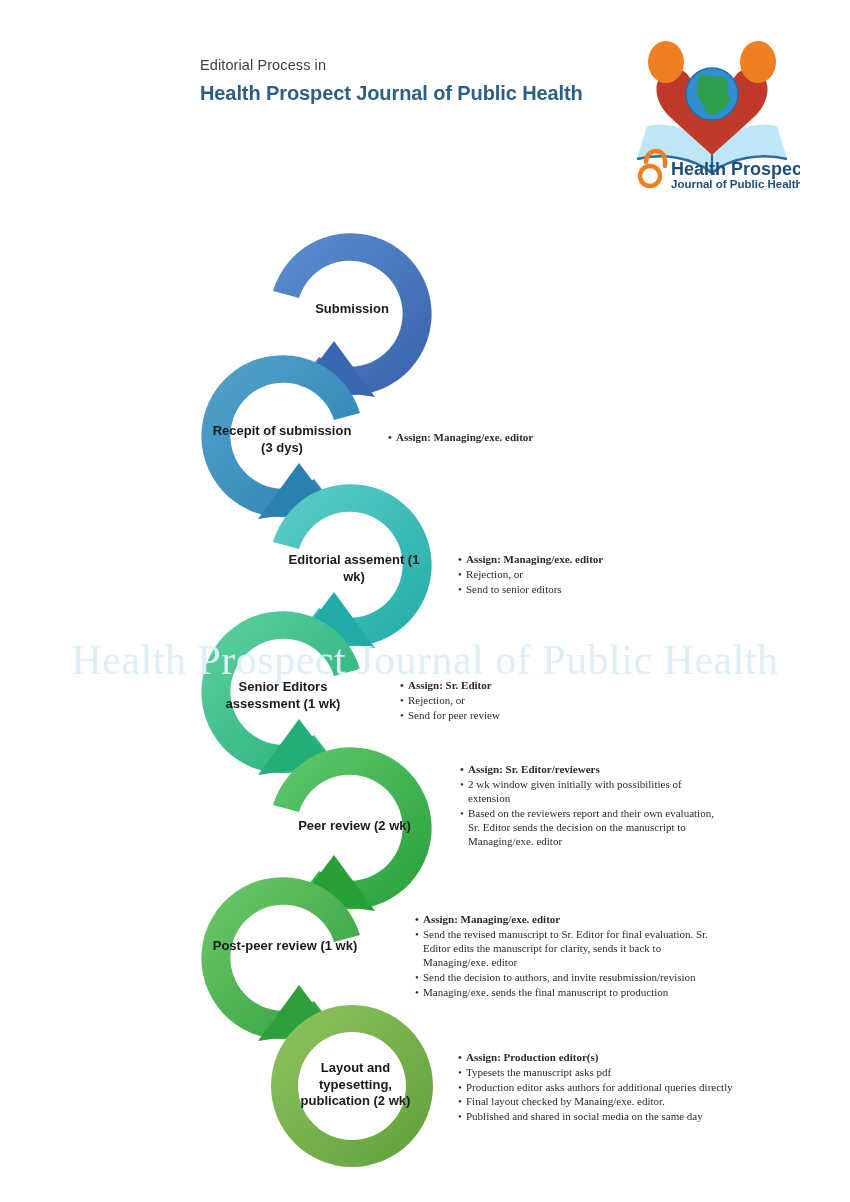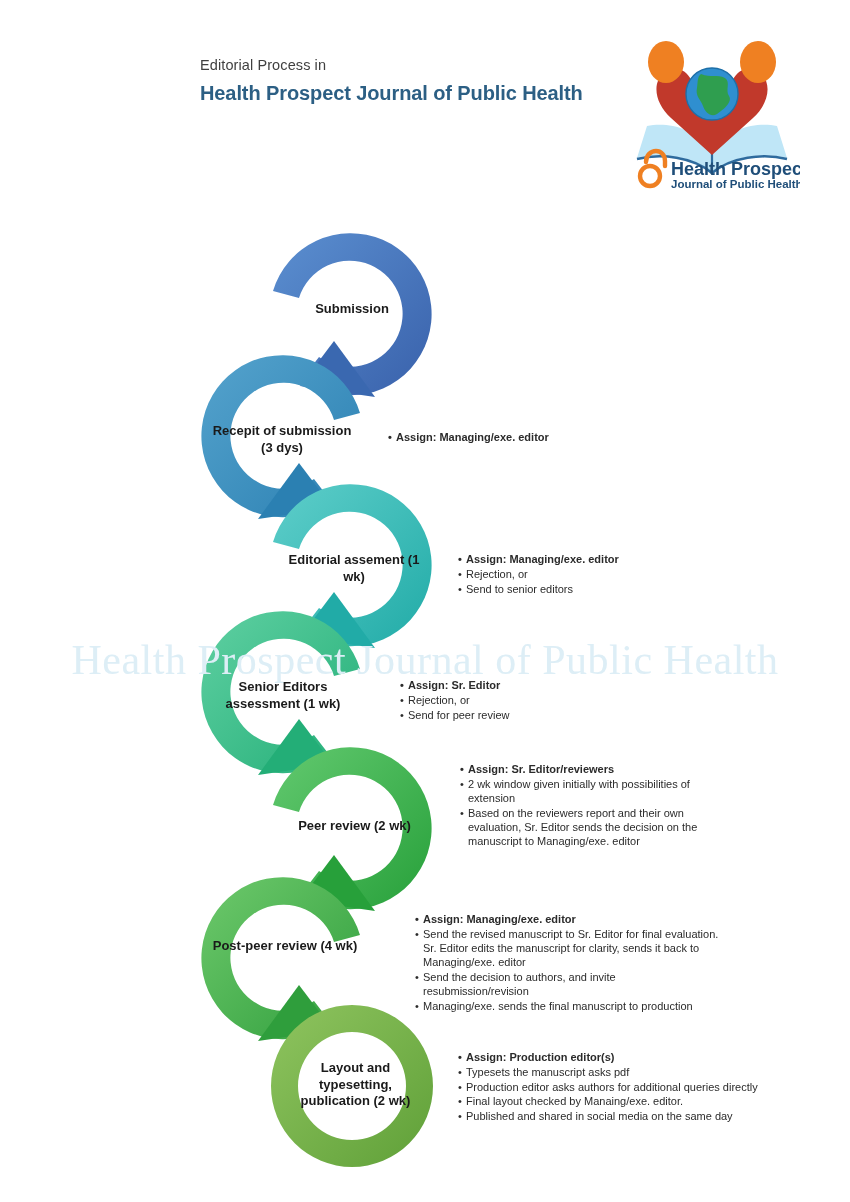--- a/index.html
+++ b/index.html
@@ -41,21 +41,21 @@
     position:absolute;
     font-size:13px;font-weight:bold;color:#1a1a1a;
     text-align:center;line-height:1.28;
     z-index:6;
   }
   .bullets{
     position:absolute;
     font-size:11px;color:#2b2b2b;line-height:1.3;
     z-index:6;
   }
-  .bullets .b{position:relative;padding-left:8px;margin-bottom:.5px;}
+  .bullets .b{position:relative;padding-left:8px;margin-bottom:.5px;font-family:Liberation Serif, serif;}
   .bullets .b:before{content:"\2022";position:absolute;left:0;top:0;}
   .bullets .b.strong{font-weight:bold;}
 </style>
 </head>
 <body>
 
 <div class="page">
 
   <div class="header">
     <div class="hdr-line1">Editorial Process in</div>
@@ -193,21 +193,21 @@
     <div class="node-label" style="left:282px;top:301px;width:140px;">Submission</div>
 
     <div class="node-label" style="left:211px;top:423px;width:142px;">Recepit of submission (3 dys)</div>
 
     <div class="node-label" style="left:279px;top:552px;width:150px;">Editorial assement (1 wk)</div>
 
     <div class="node-label" style="left:208px;top:679px;width:150px;">Senior Editors assessment (1 wk)</div>
 
     <div class="node-label" style="left:282px;top:818px;width:145px;">Peer review (2 wk)</div>
 
-    <div class="node-label" style="left:210px;top:938px;width:150px;">Post-peer review (4 wk)</div>
+    <div class="node-label" style="left:210px;top:938px;width:150px;">Post-peer review (1 wk)</div>
 
     <div class="node-label" style="left:294px;top:1060px;width:123px;">Layout and typesetting, publication (2 wk)</div>
 
     <div class="bullets" style="left:388px;top:430px;width:300px;">
       <div class="b strong">Assign: Managing/exe. editor</div>
     </div>
 
     <div class="bullets" style="left:458px;top:552px;width:290px;">
       <div class="b strong">Assign: Managing/exe. editor</div>
       <div class="b">Rejection, or</div>

